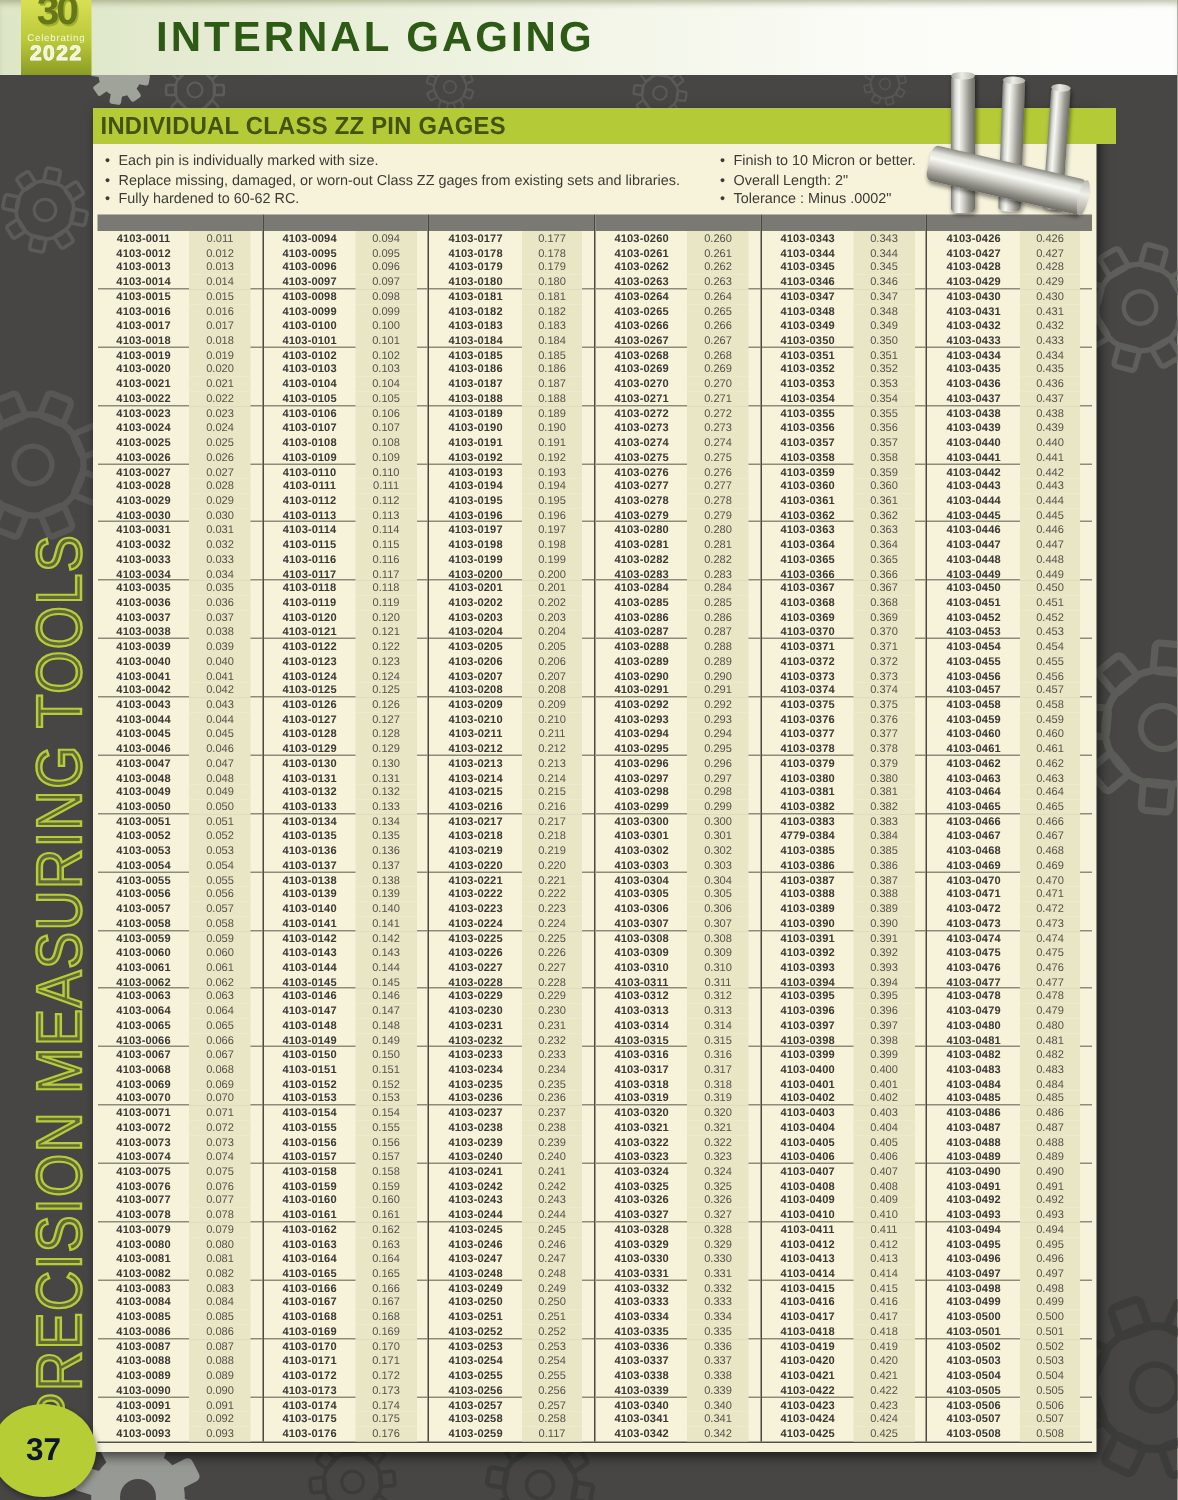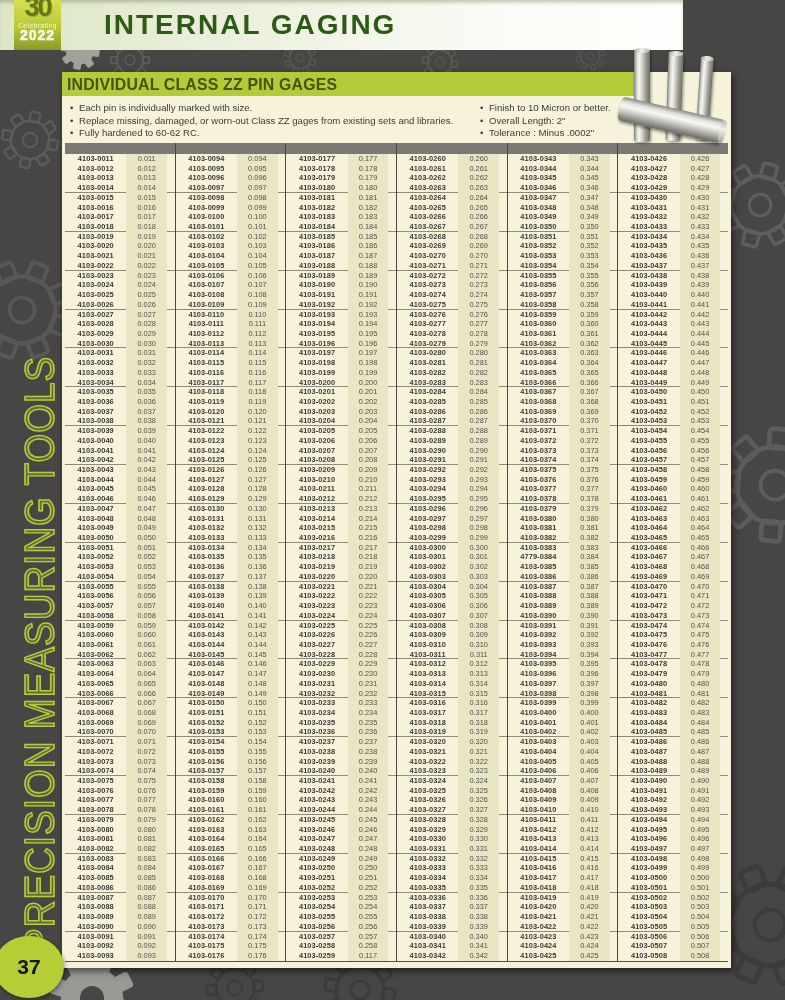--- a/index.html
+++ b/index.html
@@ -10,21 +10,21 @@
     background:#474645;
     font-family:"Liberation Sans", sans-serif;
     overflow:hidden;
   }
 
   
   #bg-gears { position:absolute; inset:0; z-index:0; }
 
   
   .header-band {
-    position:absolute; left:0; top:0; width:683px; height:50px;
+    position:absolute; left:0; top:0; width:785px; height:50px;
     background:linear-gradient(90deg,#dde6c7 0%,#eef2e0 40%,#fbfcf7 75%,#fdfdfb 100%);
     box-shadow:inset 0 4px 4px -2px rgba(110,120,70,.45);
     z-index:2;
   }
   .logo {
     position:absolute; left:14px; top:0; width:47px; height:50px;
     background:linear-gradient(180deg,#d8e052 0%,#b9c838 55%,#8b9c25 100%);
     overflow:hidden; text-align:center;
   }
   .logo-big {
@@ -40,21 +40,21 @@
     font-size:28px; font-weight:bold; color:#2d5a14; letter-spacing:2px;
   }
 
   
   .panel {
     position:absolute; left:62px; top:72px; width:669px; height:896px;
     background:#f6f3da; z-index:1;
     box-shadow:2px 3px 7px rgba(0,0,0,.55);
   }
   .section-band {
-    position:absolute; left:0; top:0; width:586px; height:24px;
+    position:absolute; left:0; top:0; width:682px; height:24px;
     background:#b5ca37;
     text-align:right;
   }
   .section-title {
     position:absolute; left:5px; top:3px;
     font-size:16.5px; font-weight:bold; color:#42540d; letter-spacing:.2px;
     transform:scaleX(.96); transform-origin:left;
   }
   .bullets { position:absolute; top:30px; left:8px; width:655px; font-size:9.6px; color:#3c3b36; }
   .bullets ul { list-style:none; }

